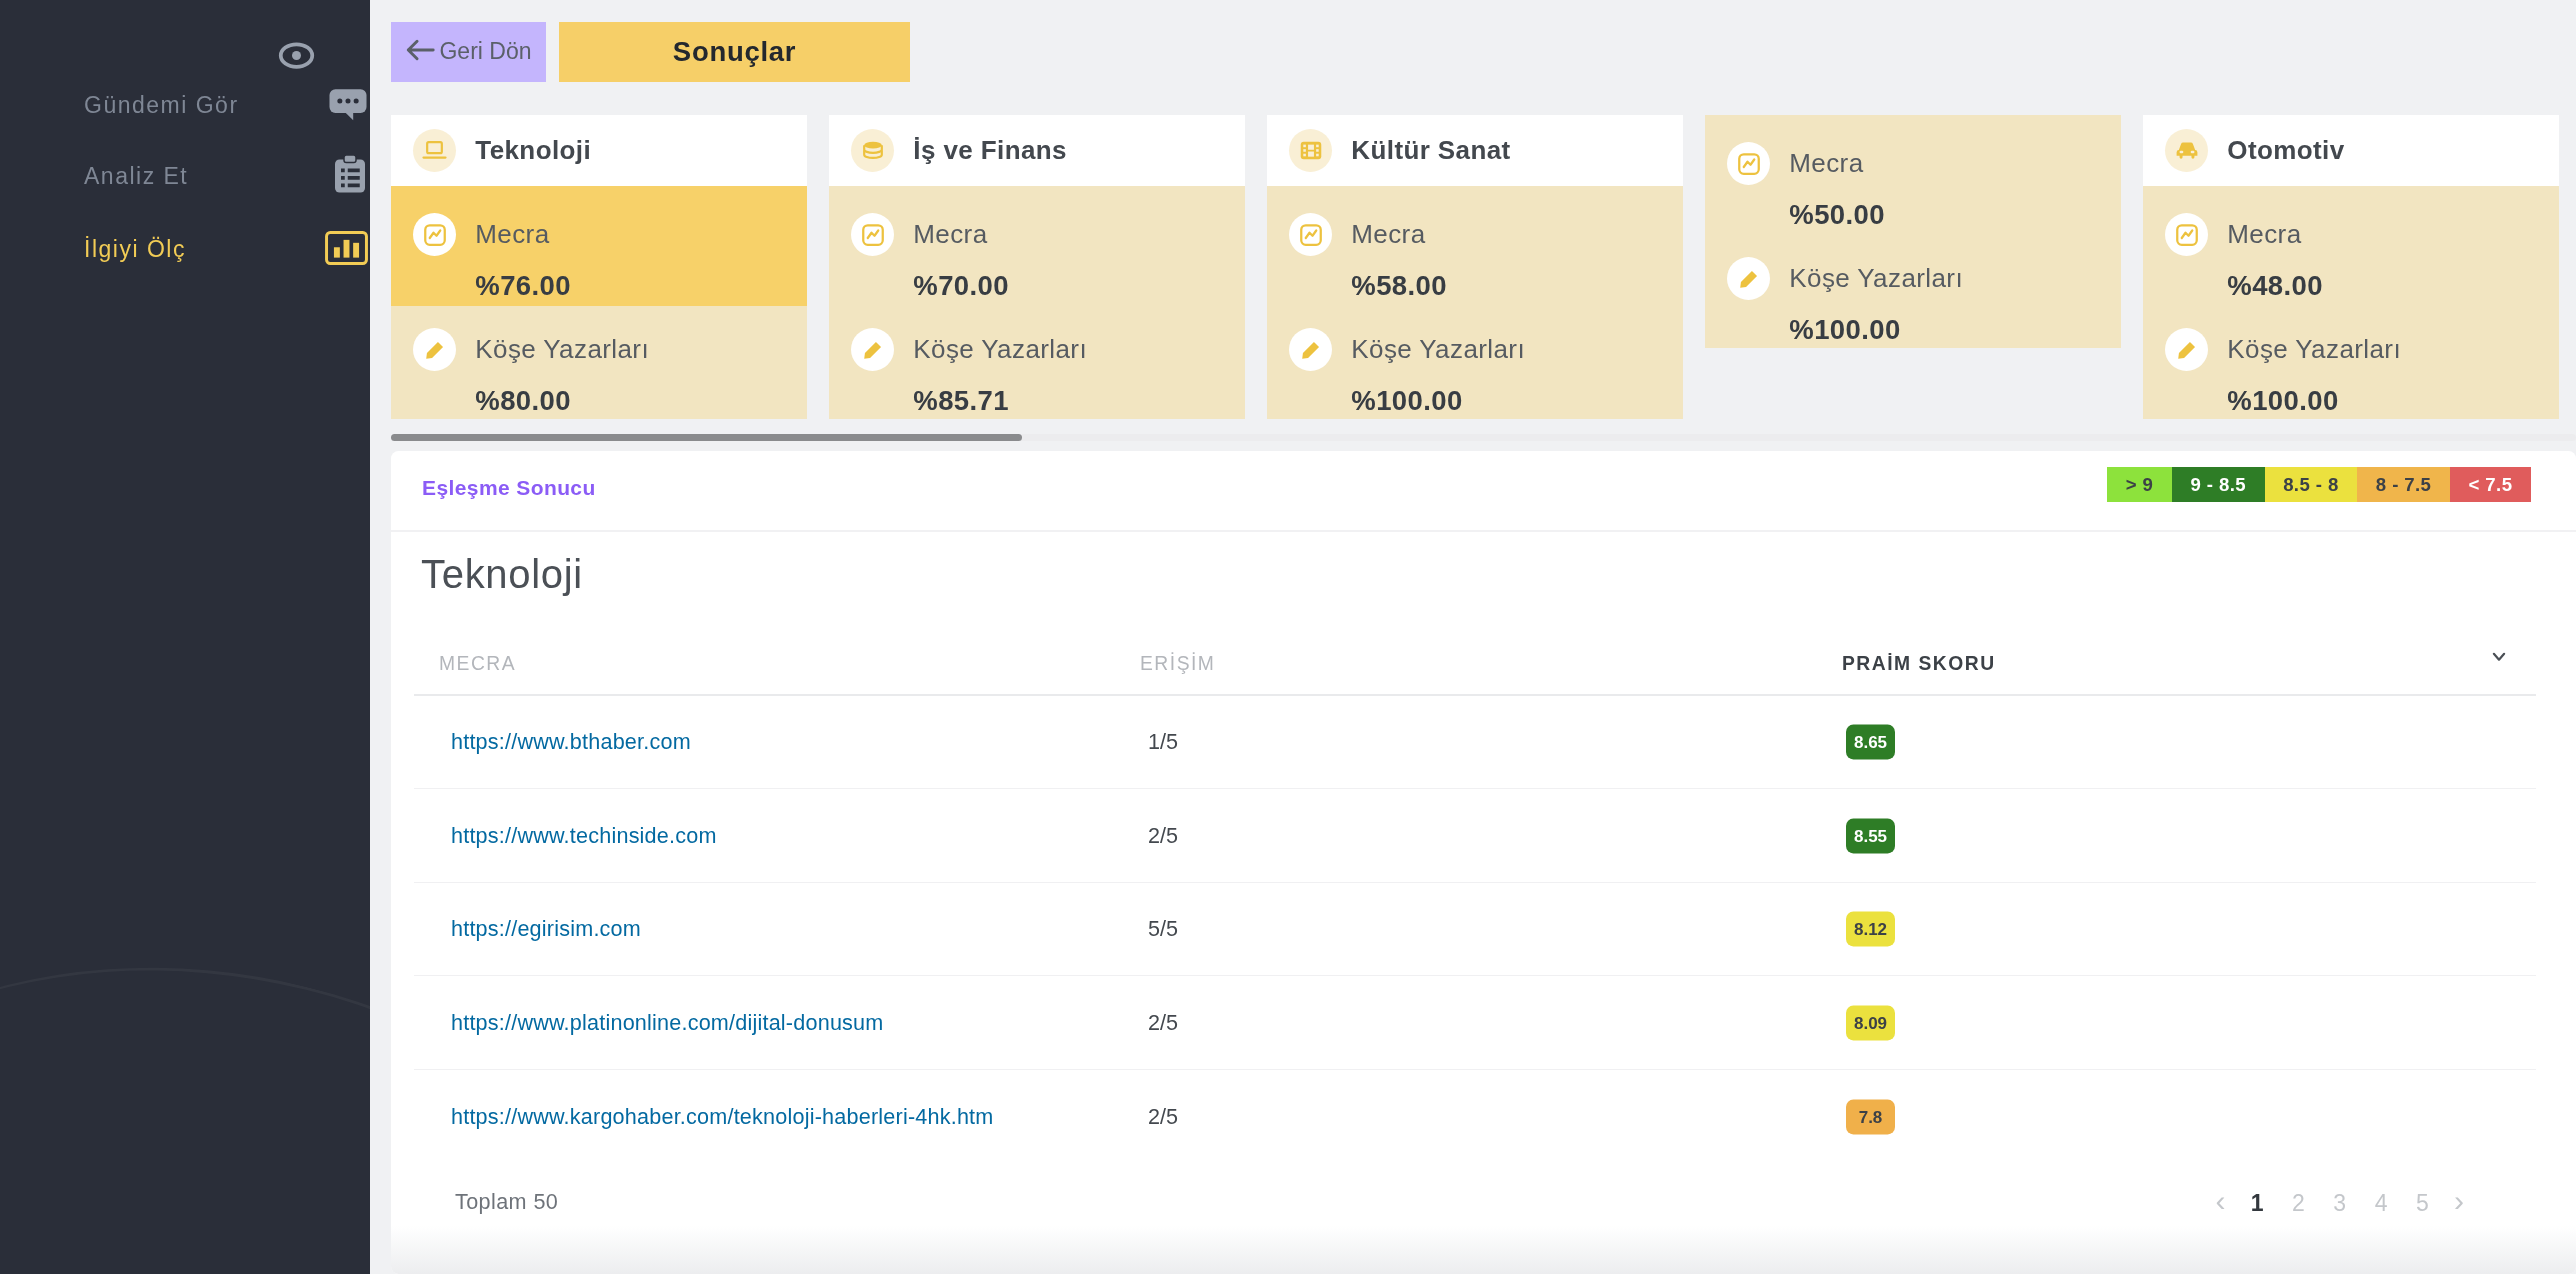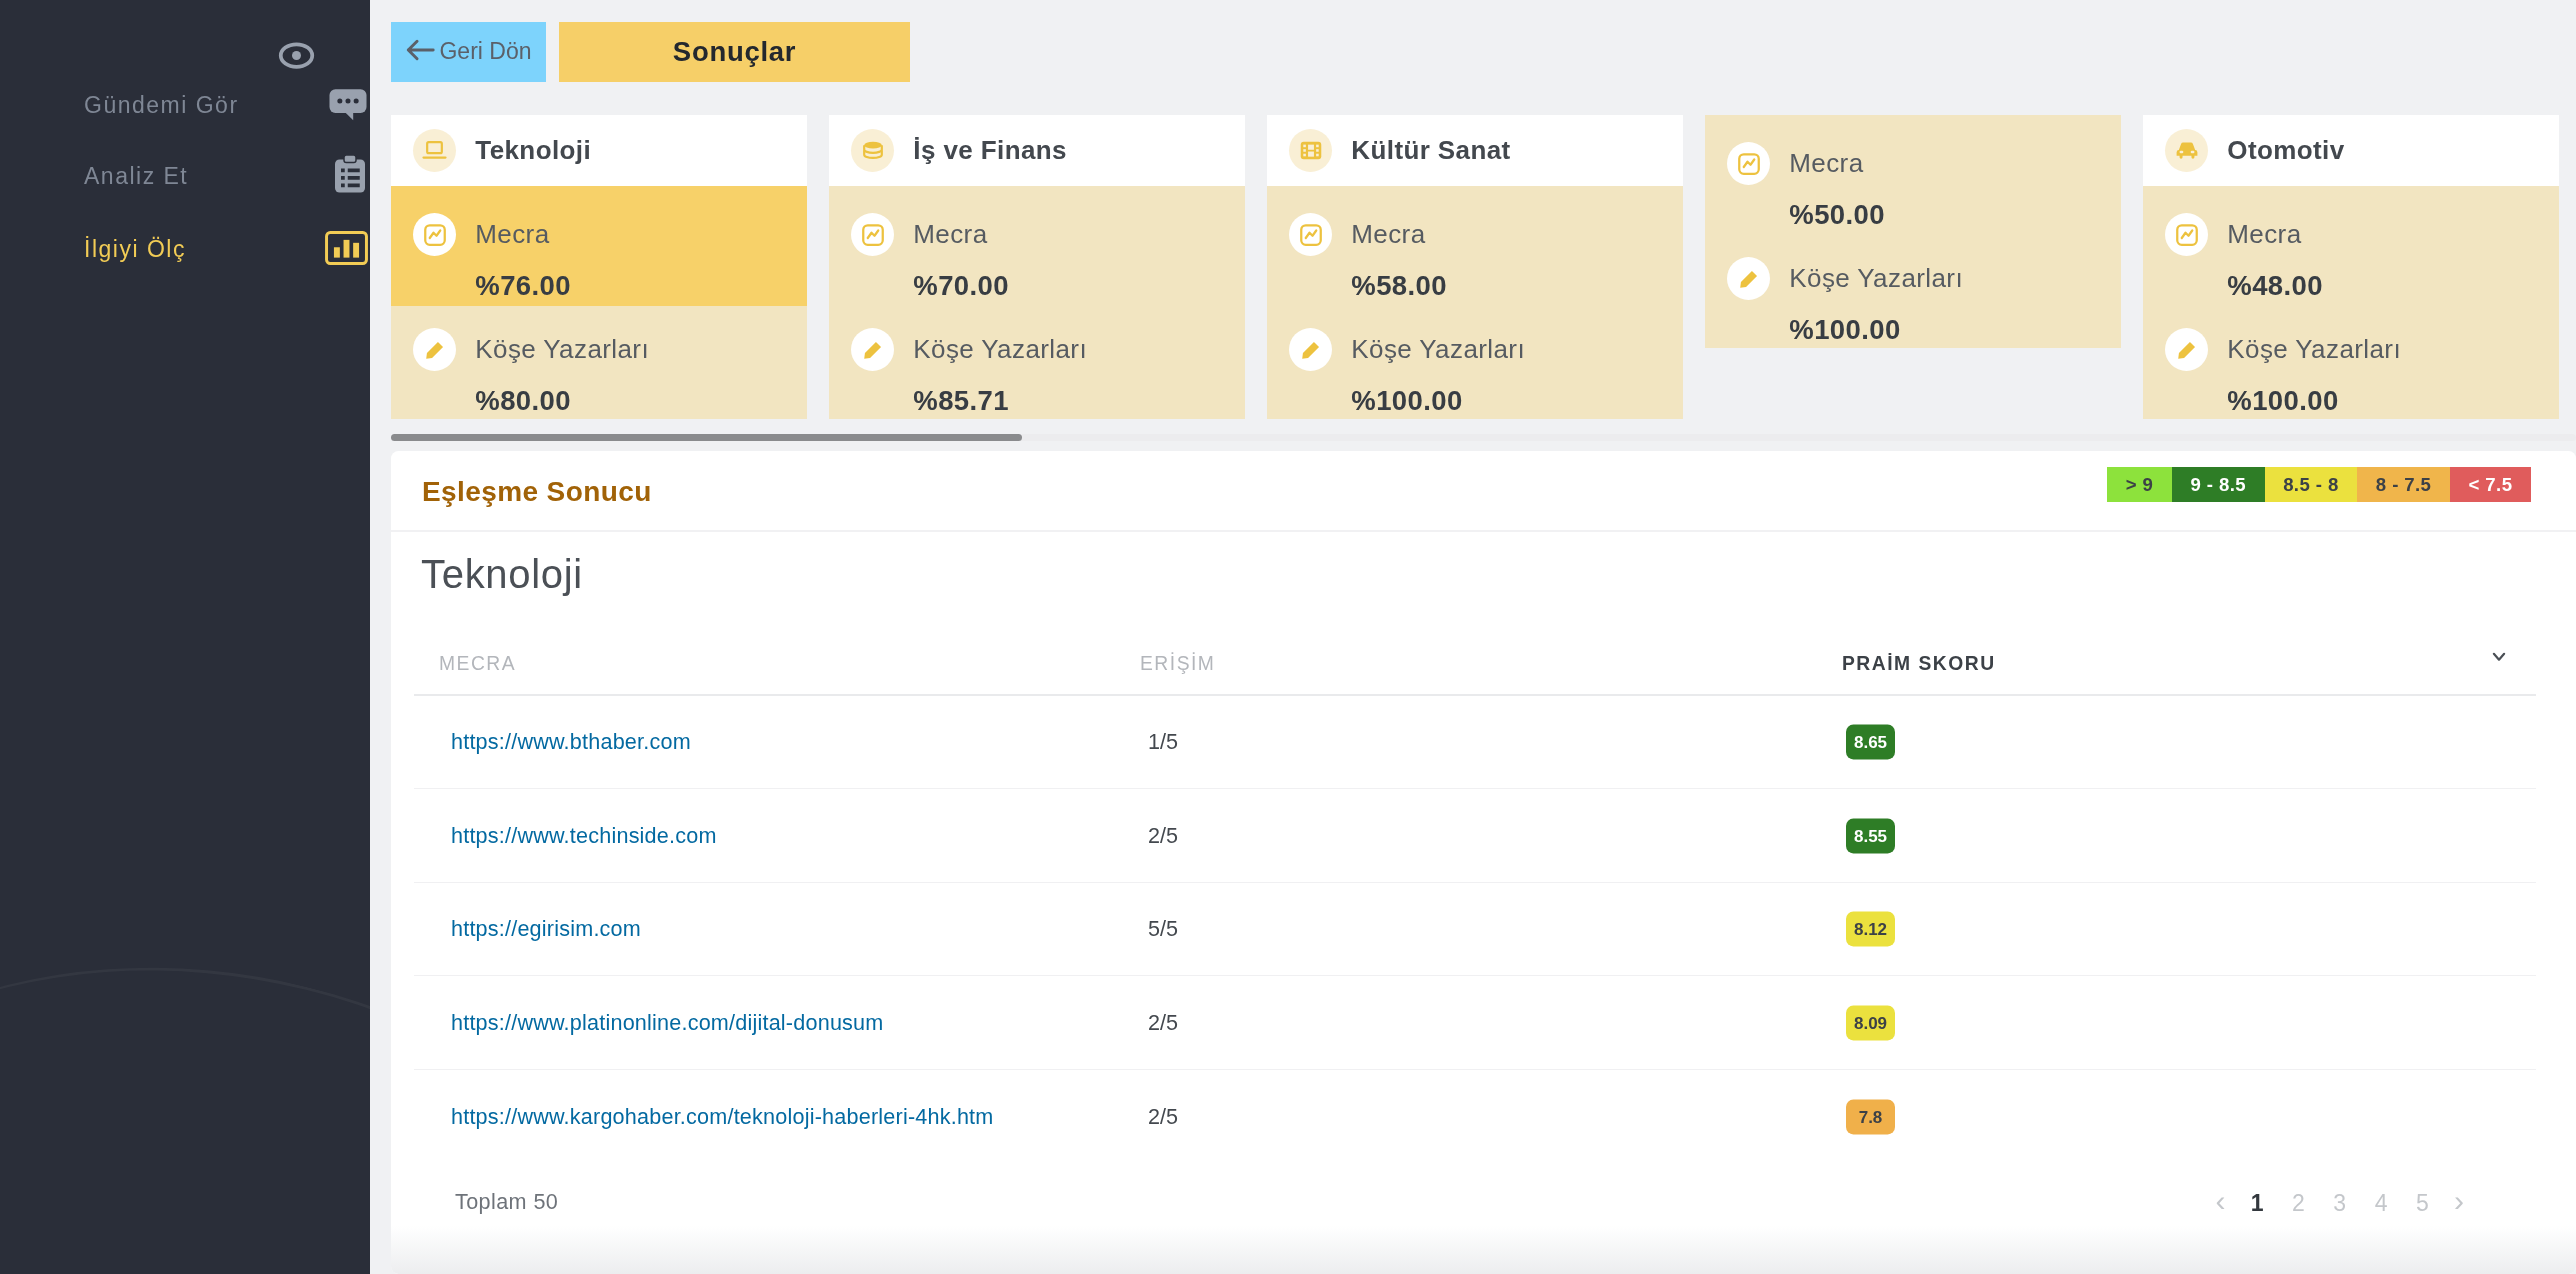--- a/index.html
+++ b/index.html
@@ -11,21 +11,21 @@
   .swoosh{position:absolute;left:-312px;bottom:-521px;width:1041px;height:818px;border-radius:50%;
           border-top:3px solid rgba(255,255,255,0.045);transform:rotate(14deg);}
   .eye-wrap{position:absolute;left:277px;top:39px;width:39px;height:33px;cursor:pointer;}
   .nav-item{position:absolute;left:0;width:370px;height:48px;padding:0 43px;box-sizing:border-box;
             display:flex;align-items:center;justify-content:space-between;cursor:pointer;margin-left:41px;}
   .nav-label{font-size:23px;letter-spacing:1.5px;color:#7f8795;}
   .nav-item.active .nav-label{color:#f2cc55;}
   .ni-1{top:81px}.ni-2{top:152px}.ni-3{top:225px}
 
   
-  .btn-back{position:absolute;left:391px;top:21.6px;width:155px;height:60px;background:#7dd3fc;border:none;
+  .btn-back{position:absolute;left:391px;top:21.6px;width:155px;height:60px;background:#c4b5fd;border:none;
             display:flex;align-items:center;justify-content:center;gap:4px;cursor:pointer;
             font-family:"Liberation Sans",sans-serif;}
   .btn-back span.lbl{font-size:23px;color:#5b6069;}
   .tab-results{position:absolute;left:559px;top:21.6px;width:351px;height:60px;background:#f6cf68;
                display:flex;align-items:center;justify-content:center;cursor:pointer;}
   .tab-results span{font-size:27.5px;font-weight:700;color:#24282e;letter-spacing:0.7px;}
 
   
   .cards{position:absolute;left:391px;top:115px;display:flex;gap:22px;}
   .card{width:416px;}
@@ -44,21 +44,21 @@
 
   
   .hscroll{position:absolute;left:391px;top:434px;width:2185px;height:7.4px;background:#ececee;border-radius:3.7px;}
   .hthumb{position:absolute;left:0;top:0;width:631px;height:7.4px;background:#8a8b8d;border-radius:3.7px;cursor:grab;}
 
   
   .panel{position:absolute;left:391px;top:451px;width:2185px;height:823px;background:#ffffff;border-radius:7.4px;}
   .panel::after{content:"";position:absolute;left:0;right:0;bottom:0;height:48px;
                 background:linear-gradient(180deg,rgba(238,239,241,0) 0%,rgba(233,234,236,0.85) 100%);
                 border-radius:0 0 7.4px 7.4px;pointer-events:none;}
-  .match-label{position:absolute;left:31px;top:25px;font-size:28px;font-weight:700;color:#a16207;letter-spacing:0.4px;}
+  .match-label{position:absolute;left:31px;top:25px;font-size:21px;font-weight:700;color:#8b5cf6;letter-spacing:0.4px;}
   .legend{position:absolute;right:45px;top:16.4px;display:flex;}
   .legend-item{height:35px;padding:0 18.6px;display:flex;align-items:center;justify-content:center;
                font-size:18.6px;font-weight:700;letter-spacing:0.4px;}
   .panel-divider{position:absolute;left:0;top:79px;width:100%;height:1.5px;background:#f1f1f3;}
   .section-title{position:absolute;left:30px;top:101px;font-size:40px;font-weight:400;color:#4b5056;letter-spacing:0.7px;}
 
   .th{position:absolute;top:202px;font-size:19.3px;letter-spacing:1.5px;color:#b3b6bb;}
   .th.mecra{left:48px;}
   .th.erisim{left:749px;}
   .th.skor{left:1451px;color:#3c4147;font-weight:700;}

